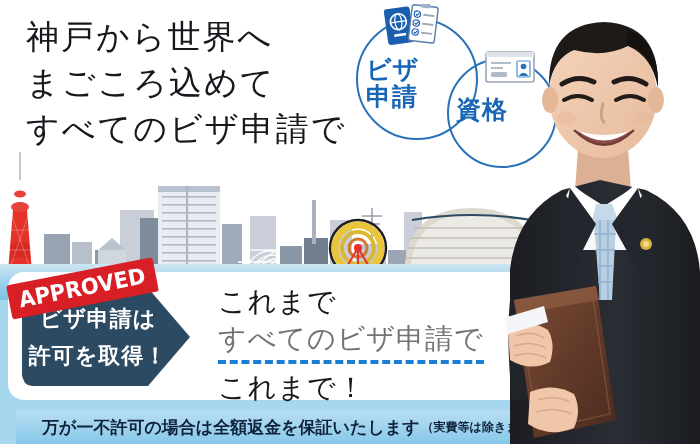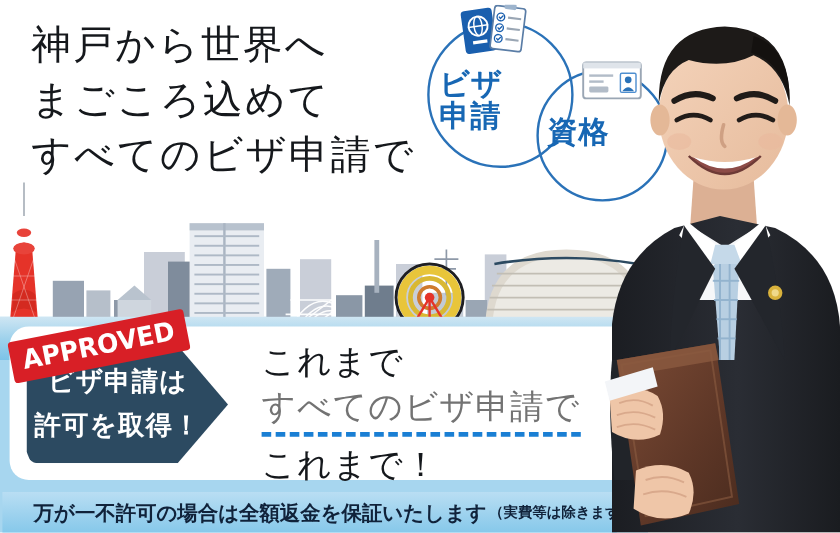--- a/index.html
+++ b/index.html
@@ -145,21 +145,21 @@
   }
   .claim-l3 {
     font-family:"DejaVu Sans", sans-serif;
     font-size:28px; line-height:40px; color:#15181c; font-weight:500;
     letter-spacing:1px; white-space:nowrap;
     margin-top:4px;
   }
 
   
   .guarantee {
-    position:absolute; left:2px; top:410px; width:512px; height:34px;
+    position:absolute; left:16px; top:410px; width:512px; height:34px;
     background:linear-gradient(180deg,#b9def3 0%, #86c8ea 100%);
     z-index:5;
     display:flex; align-items:center;
   }
   .guarantee-text {
     font-family:"DejaVu Sans", sans-serif;
     font-weight:bold;
     font-size:17px;
     color:#10223a;
     padding-left:26px;

